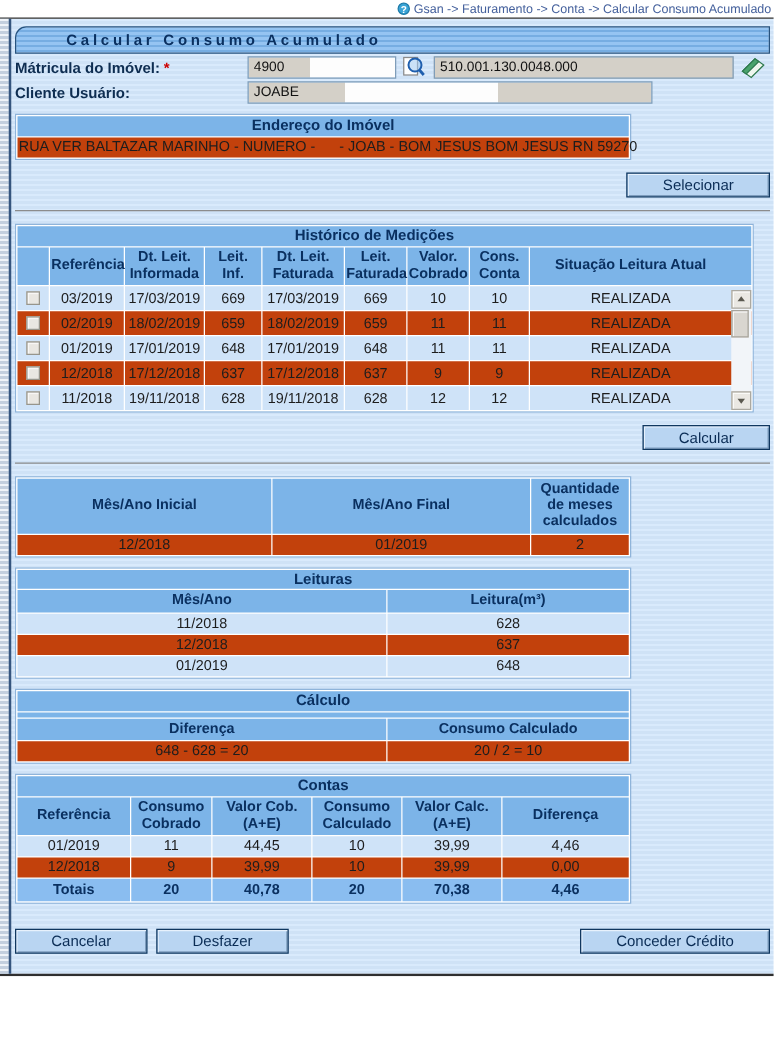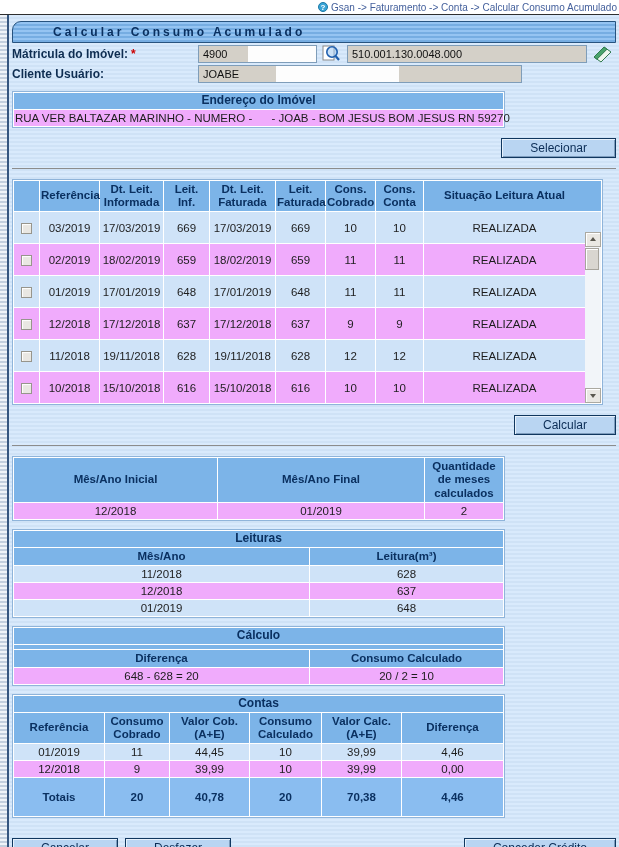--- a/index.html
+++ b/index.html
@@ -69,29 +69,29 @@
   table.grid th {
     background:#7cb4e8; color:#0a3060; font-weight:bold;
     font-size:11.5px; line-height:1.15; padding:2px 1px; text-align:center;
   }
   table.grid th.title-cell { font-size:12px; padding:1px; }
   table.grid td {
     background:#fff; color:#1d1d1d; font-size:11.5px;
     text-align:center; padding:2px 1px;
   }
   tr.row-alt td { background:#cfe3f8; }
-  tr.row-white td { background:#f0abfc; }
-  tr.totals-row td { background:#8abdf0; font-weight:bold; color:#0a3060; padding:13px 1px;margin-left:32px; }
+  tr.row-white td { background:#c2410c; }
+  tr.totals-row td { background:#8abdf0; font-weight:bold; color:#0a3060; padding:3px 1px;margin-left:32px; }
   th.spacer { height:3px; padding:0; background:#cfe3f8; }
   .addr-cell { white-space:pre; }
 
   
   .hist-wrap { position:relative; width:591px; border:1px solid #8fb4da; background:#fff; }
   #historico-table th:last-child, #historico-table td:last-child { padding-right:17px; }
-  #historico-table td { height:31px; }
+  #historico-table td { height:19px; }
   .checkbox {
     display:inline-block; width:11px; height:11px;
     background:#e9e7e2; border:1px solid #97958c;
     box-shadow:inset 1px 1px 1px #ffffff;
     vertical-align:middle;
   }
   .sbar {
     position:absolute; right:1px; top:52px; bottom:1px; width:16px;
     background:#f2f5f9; display:flex; flex-direction:column;
   }
@@ -186,28 +186,31 @@
             <col style="width:59px">
             <col style="width:63px">
             <col style="width:45px">
           <col style="width:65px">
             <col style="width:49px">
             <col style="width:49px">
             <col style="width:47px">
             <col>
         </colgroup>
         <tbody>
+            <tr>
+              <th class="title-cell" colspan="9">Histórico de Medições</th>
+            </tr>
         <tr>
           <th></th>
           <th>Referência</th>
           <th>Dt. Leit. Informada</th>
           <th>Leit. Inf.</th>
           <th>Dt. Leit. Faturada</th>
           <th>Leit. Faturada</th>
-          <th>Cons. Cobrado</th>
+          <th>Valor. Cobrado</th>
           <th>Cons. Conta</th>
           <th>Situação Leitura Atual</th>
         </tr>
         </tbody>
           <tbody>
             <tr class="row-alt">
               <td><span class="checkbox"></span></td>
               <td>03/2019</td>
               <td>17/03/2019</td>
               <td>669</td>
@@ -252,31 +255,20 @@
             </tr>
             <tr class="row-alt">
               <td><span class="checkbox"></span></td>
               <td>11/2018</td>
               <td>19/11/2018</td>
               <td>628</td>
               <td>19/11/2018</td>
               <td>628</td>
               <td>12</td>
               <td>12</td>
-              <td>REALIZADA</td>
-            </tr>
-            <tr class="row-white">
-              <td><span class="checkbox"></span></td>
-              <td>10/2018</td>
-              <td>15/10/2018</td>
-              <td>616</td>
-              <td>15/10/2018</td>
-              <td>616</td>
-              <td>10</td>
-              <td>10</td>
               <td>REALIZADA</td>
             </tr>
           </tbody>
       </table>
       <div class="sbar">
         <div class="sb-btn">
             <span class="tri-up"></span>
           </div>
         <div class="sb-track">
           <div class="sb-thumb"></div>

